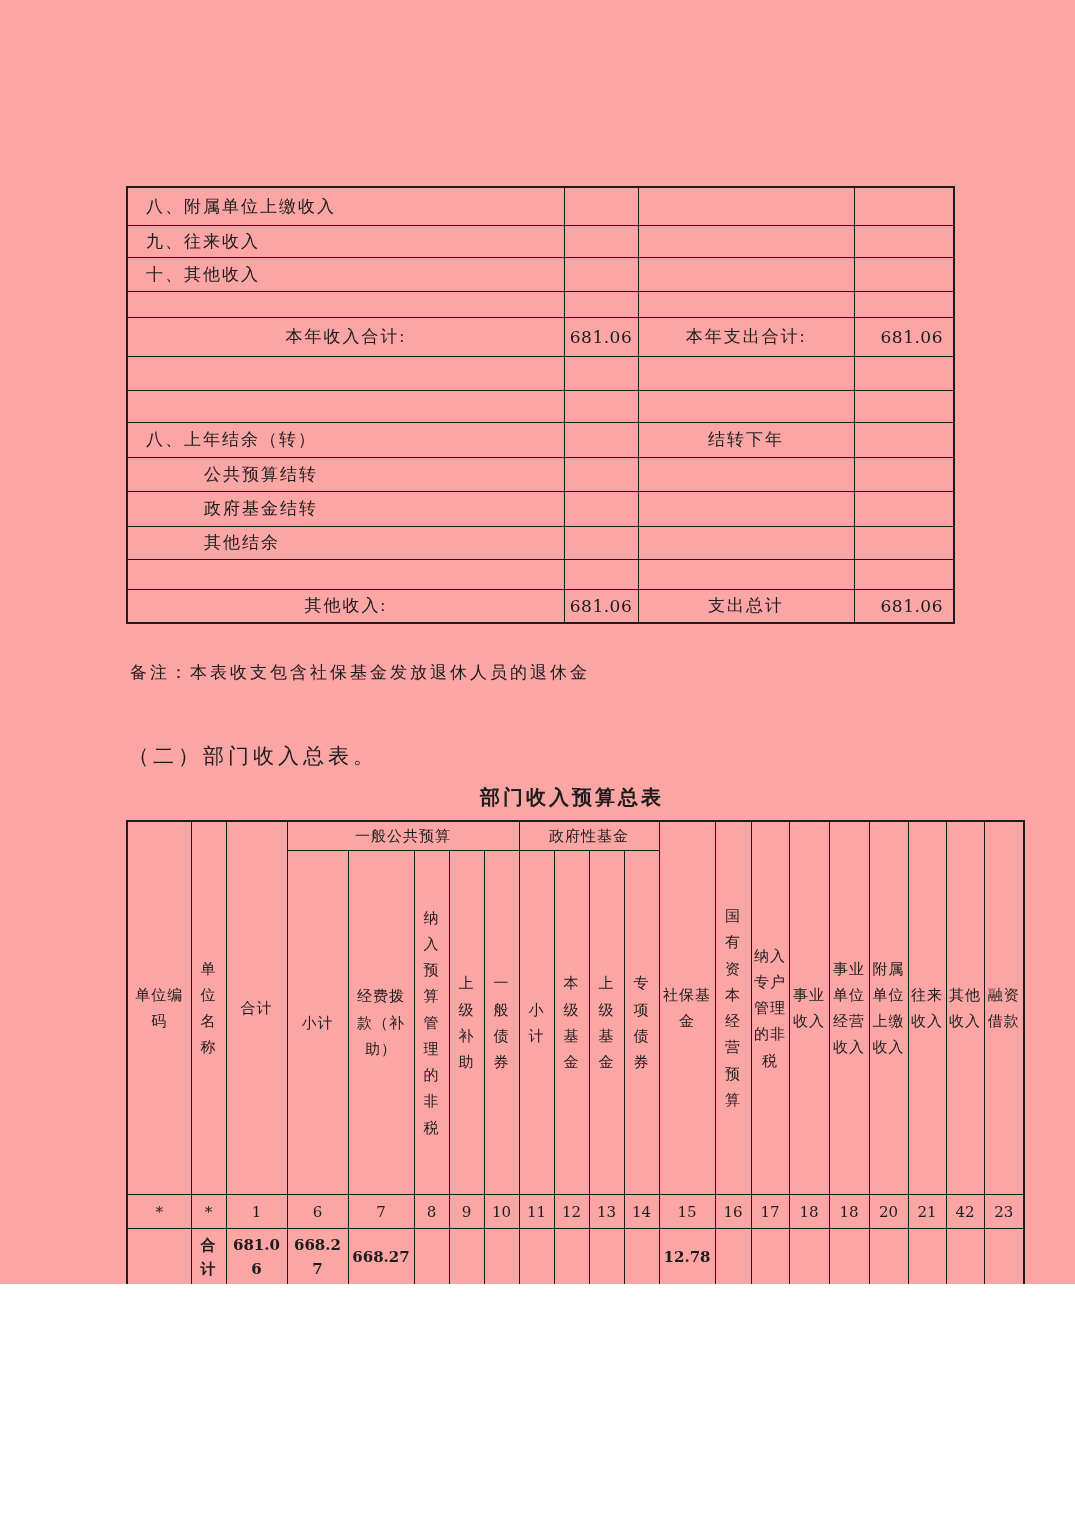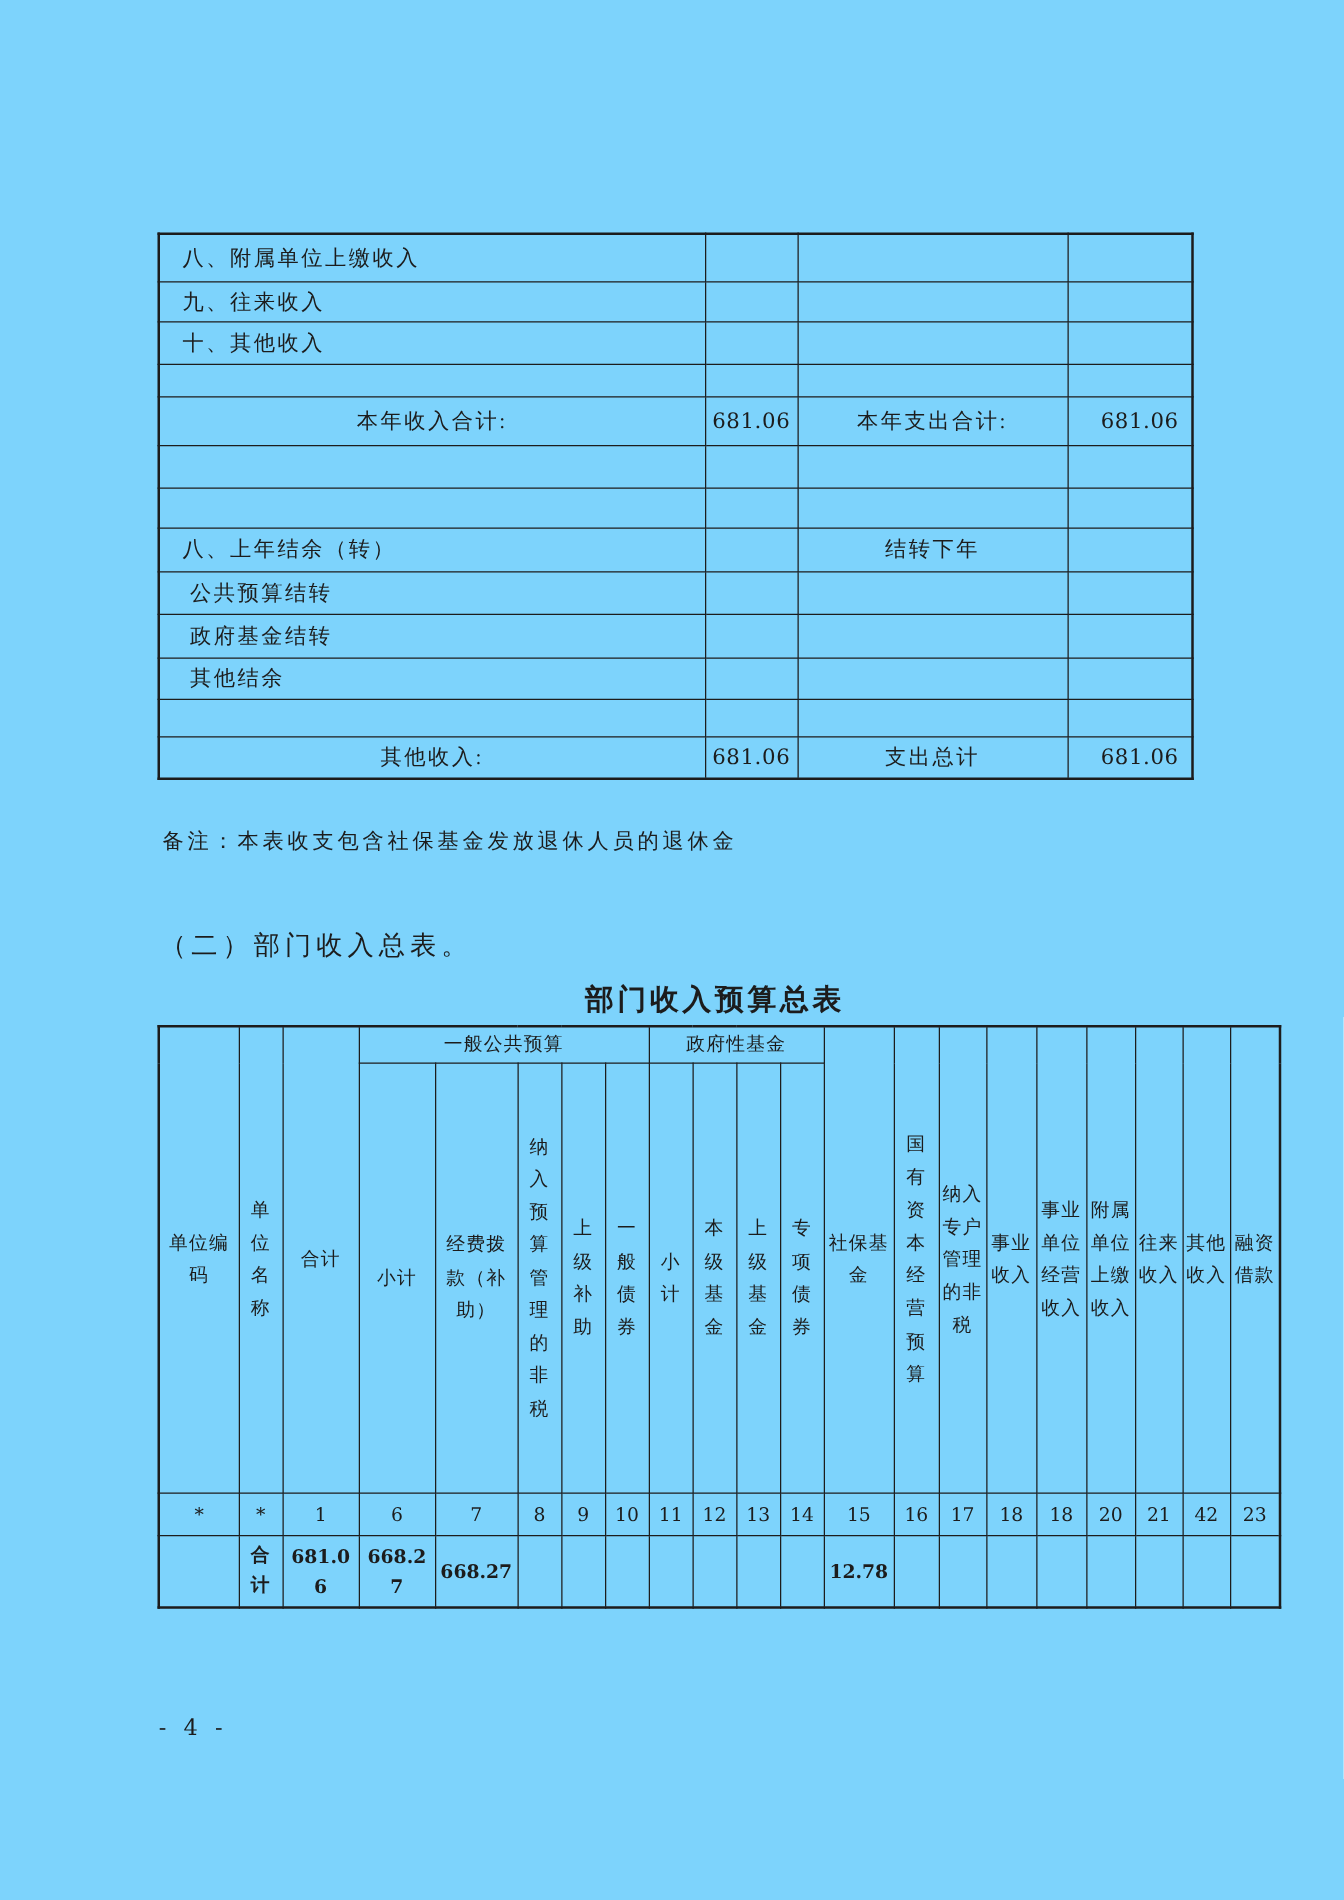--- a/index.html
+++ b/index.html
@@ -1,55 +1,55 @@
 <!DOCTYPE html>
 <html><head>
 <meta charset="utf-8">
 <style>
   * { margin:0; padding:0; box-sizing:border-box; }
   html,body { background:#ffffff; }
   .page {
     position:relative;
-    width:1075px; height:1520px;
-    background:#7dd3fc;
+    width:1075px; height:1284px;
+    background:#fca5a5;
     font-family:"Liberation Serif","DejaVu Serif",serif;
     color:#1c1c1c;
     overflow:hidden;
   }
 
   
   .balance-table {
     position:absolute; left:126px; top:186px; width:827px;
     border-collapse:collapse; table-layout:fixed;
     border:2px solid #1c1c1c;
   }
   .balance-table td {
     border:1px solid #1c1c1c;
     font-size:17px; letter-spacing:2px;
     vertical-align:middle;
     overflow:hidden; white-space:nowrap;
   }
   .balance-table td.al  { text-align:left;  padding-left:18px; }
-  .balance-table td.ind { text-align:left;  padding-left:24px; }
+  .balance-table td.ind { text-align:left;  padding-left:76px; }
   .balance-table td.ac  { text-align:center; }
   .balance-table td.num { text-align:center; letter-spacing:0.5px; font-family:"DejaVu Serif","Liberation Serif",serif; }
   .balance-table td.numr{ text-align:right; padding-right:10px; letter-spacing:0.5px; font-family:"DejaVu Serif","Liberation Serif",serif; }
 
   
   .note {
     position:absolute; left:130px; top:661px;
     font-size:17px; letter-spacing:3px;
   }
   .section-heading {
     position:absolute; left:128px; top:742px;
     font-size:21px; letter-spacing:4px;
   }
   .table-title {
     position:absolute; left:126px; top:784px; width:892px;
-    text-align:center; font-size:23px; font-weight:bold; letter-spacing:3px;
+    text-align:center; font-size:20px; font-weight:bold; letter-spacing:3px;
   }
 
   
   .income-table {
     position:absolute; left:126px; top:820px; width:892px;
     border-collapse:collapse; table-layout:fixed;
     border:2px solid #1c1c1c;
   }
   .income-table th, .income-table td {
     border:1px solid #1c1c1c;

